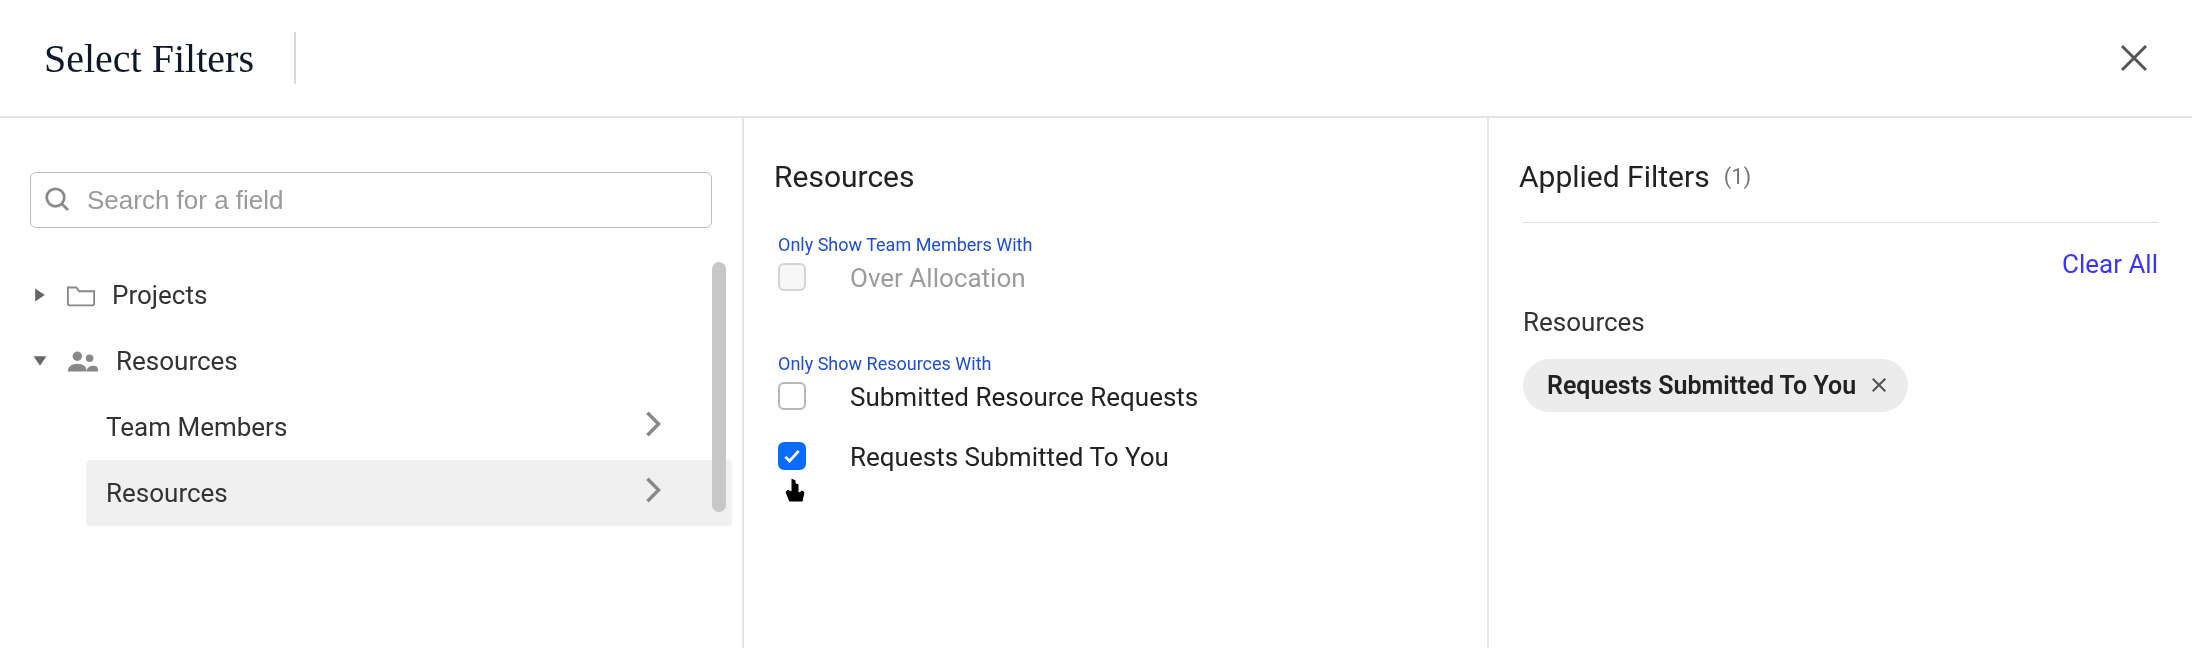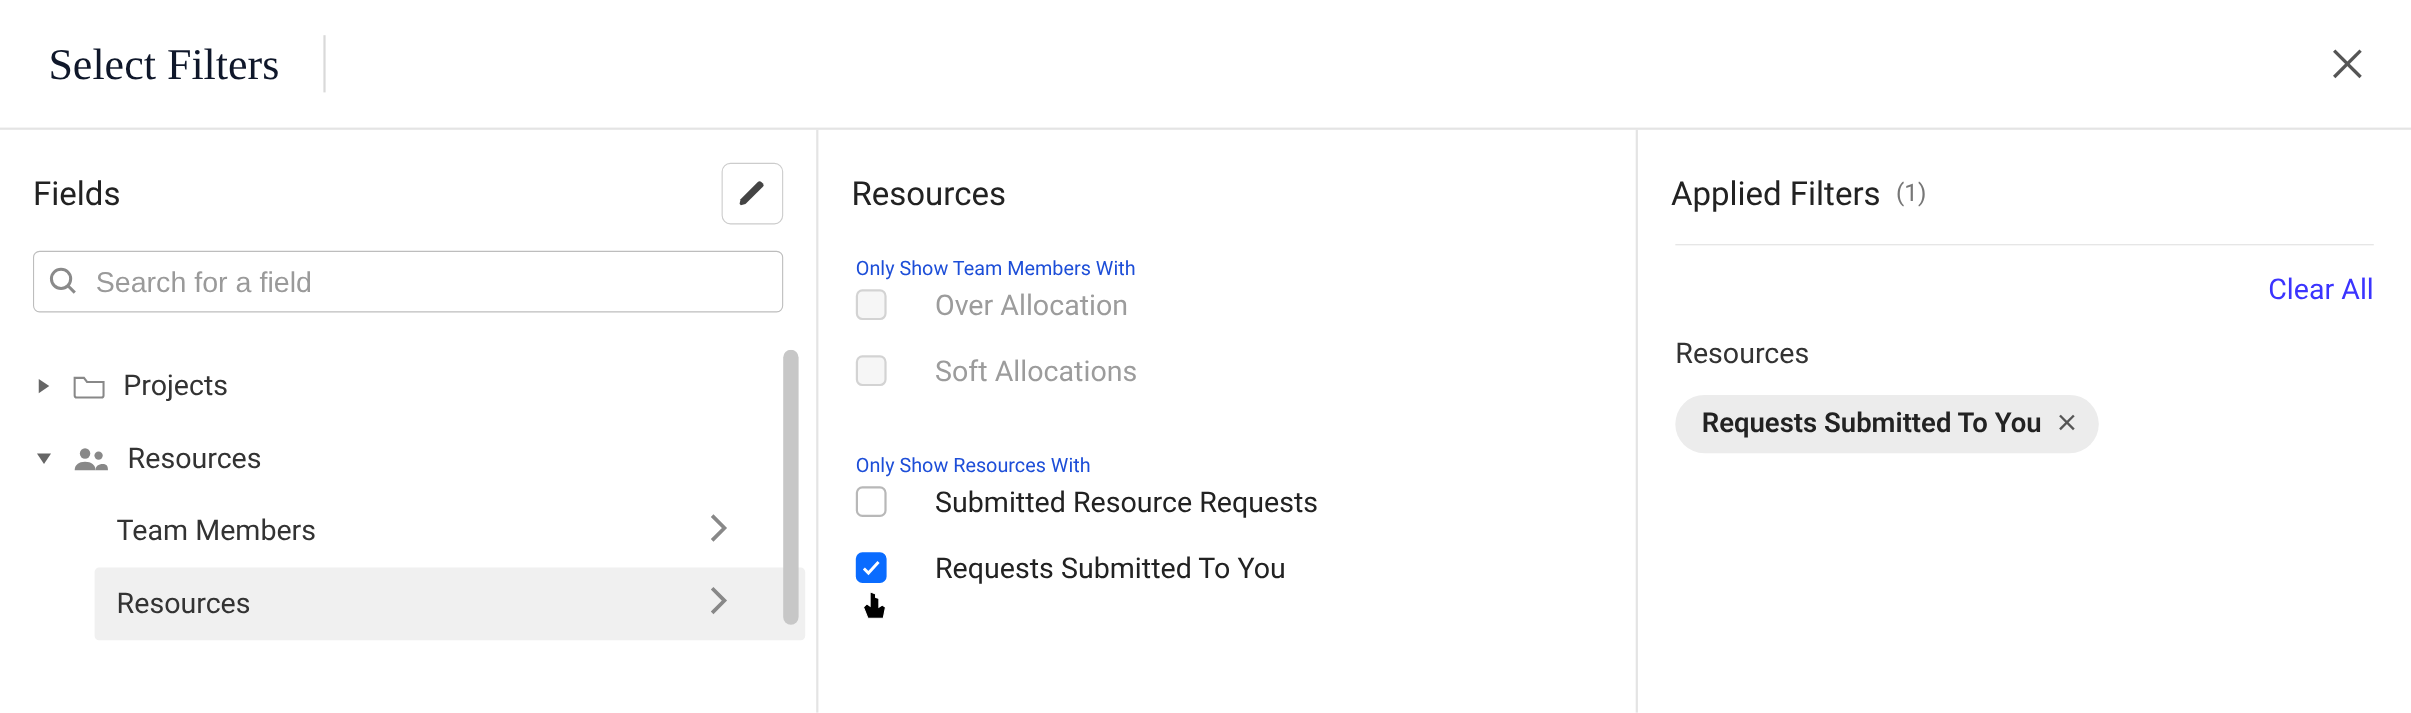--- a/index.html
+++ b/index.html
@@ -82,28 +82,20 @@
     <svg viewBox="0 0 24 24">
         <line x1="4" y1="4" x2="20" y2="20"></line>
         <line x1="20" y1="4" x2="4" y2="20"></line>
       </svg>
   </div>
 </div>
 
 <div class="body">
 
   <div class="panel panel-left">
-    <div class="panel-head">
-      <div class="panel-title">Fields</div>
-      <div class="edit-btn">
-        <svg viewBox="0 0 24 24">
-            <path d="M3 21l3.6-.8L20 6.8a2 2 0 0 0 0-2.8l-1-1a2 2 0 0 0-2.8 0L2.8 16.4 2 20z"></path>
-          </svg>
-      </div>
-    </div>
 
     <div class="search-wrap">
       <div class="search-box">
         <svg viewBox="0 0 24 24">
             <circle cx="10" cy="10" r="7"></circle>
             <line x1="20" y1="20" x2="15" y2="15"></line>
           </svg>
         <input class="search-input" placeholder="Search for a field" style="">
       </div>
     </div>
@@ -168,24 +160,20 @@
   <div class="panel panel-middle">
     <div class="panel-head">
       <div class="panel-title">Resources</div>
     </div>
     <div class="mid-content">
       <div class="group-label">Only Show Team Members With</div>
       <div class="opt-row disabled">
         <span class="chk"></span>
         <span class="opt-label">Over Allocation</span>
       </div>
-      <div class="opt-row disabled">
-        <span class="chk"></span>
-        <span class="opt-label">Soft Allocations</span>
-      </div>
 
       <div class="group-label">Only Show Resources With</div>
       <div class="opt-row">
         <span class="chk"></span>
         <span class="opt-label">Submitted Resource Requests</span>
       </div>
       <div class="opt-row" style="position:relative">
         <span class="chk checked">
           <svg viewBox="0 0 24 24">
               <polyline points="4,13 9,18 20,6"></polyline>

